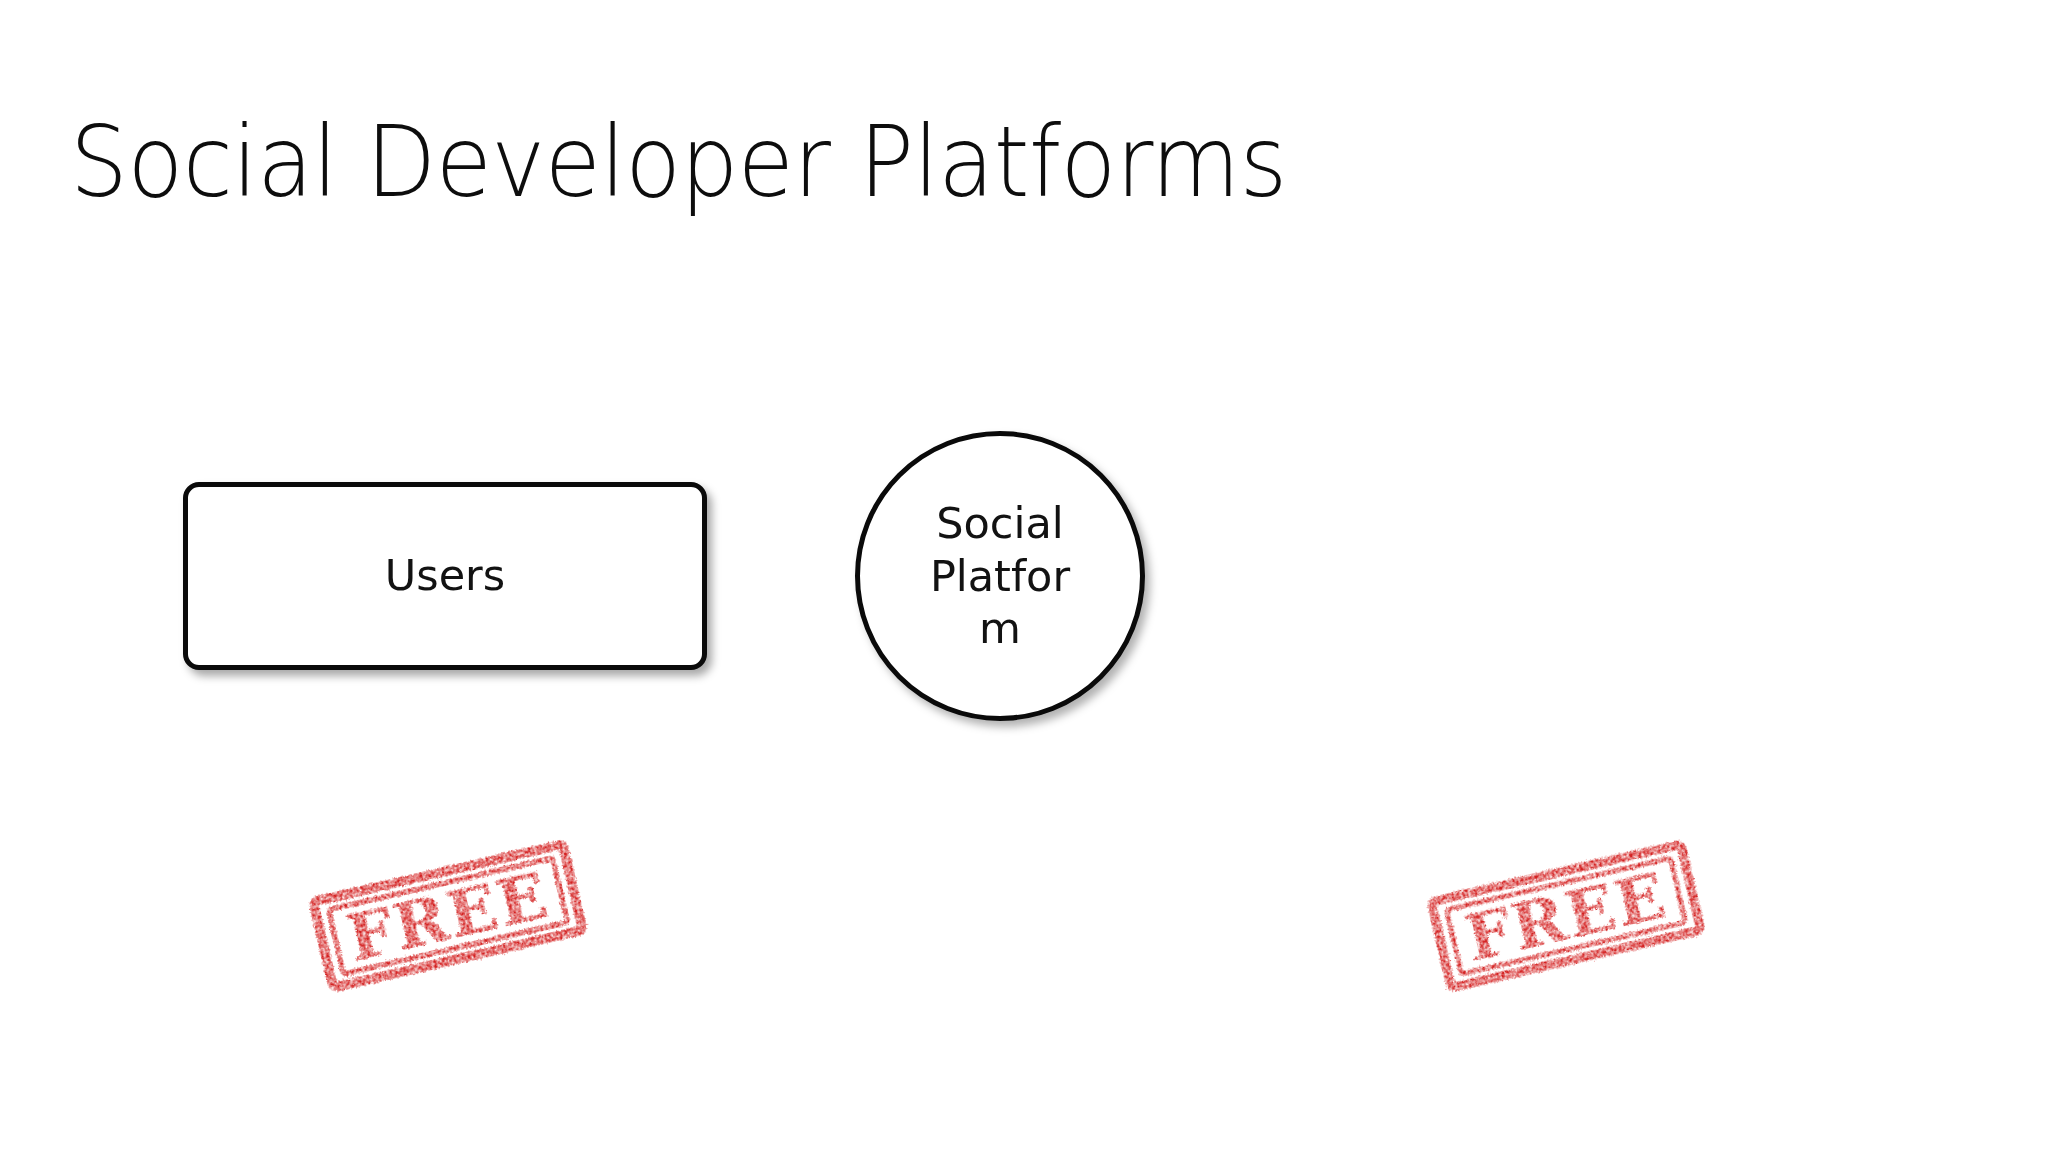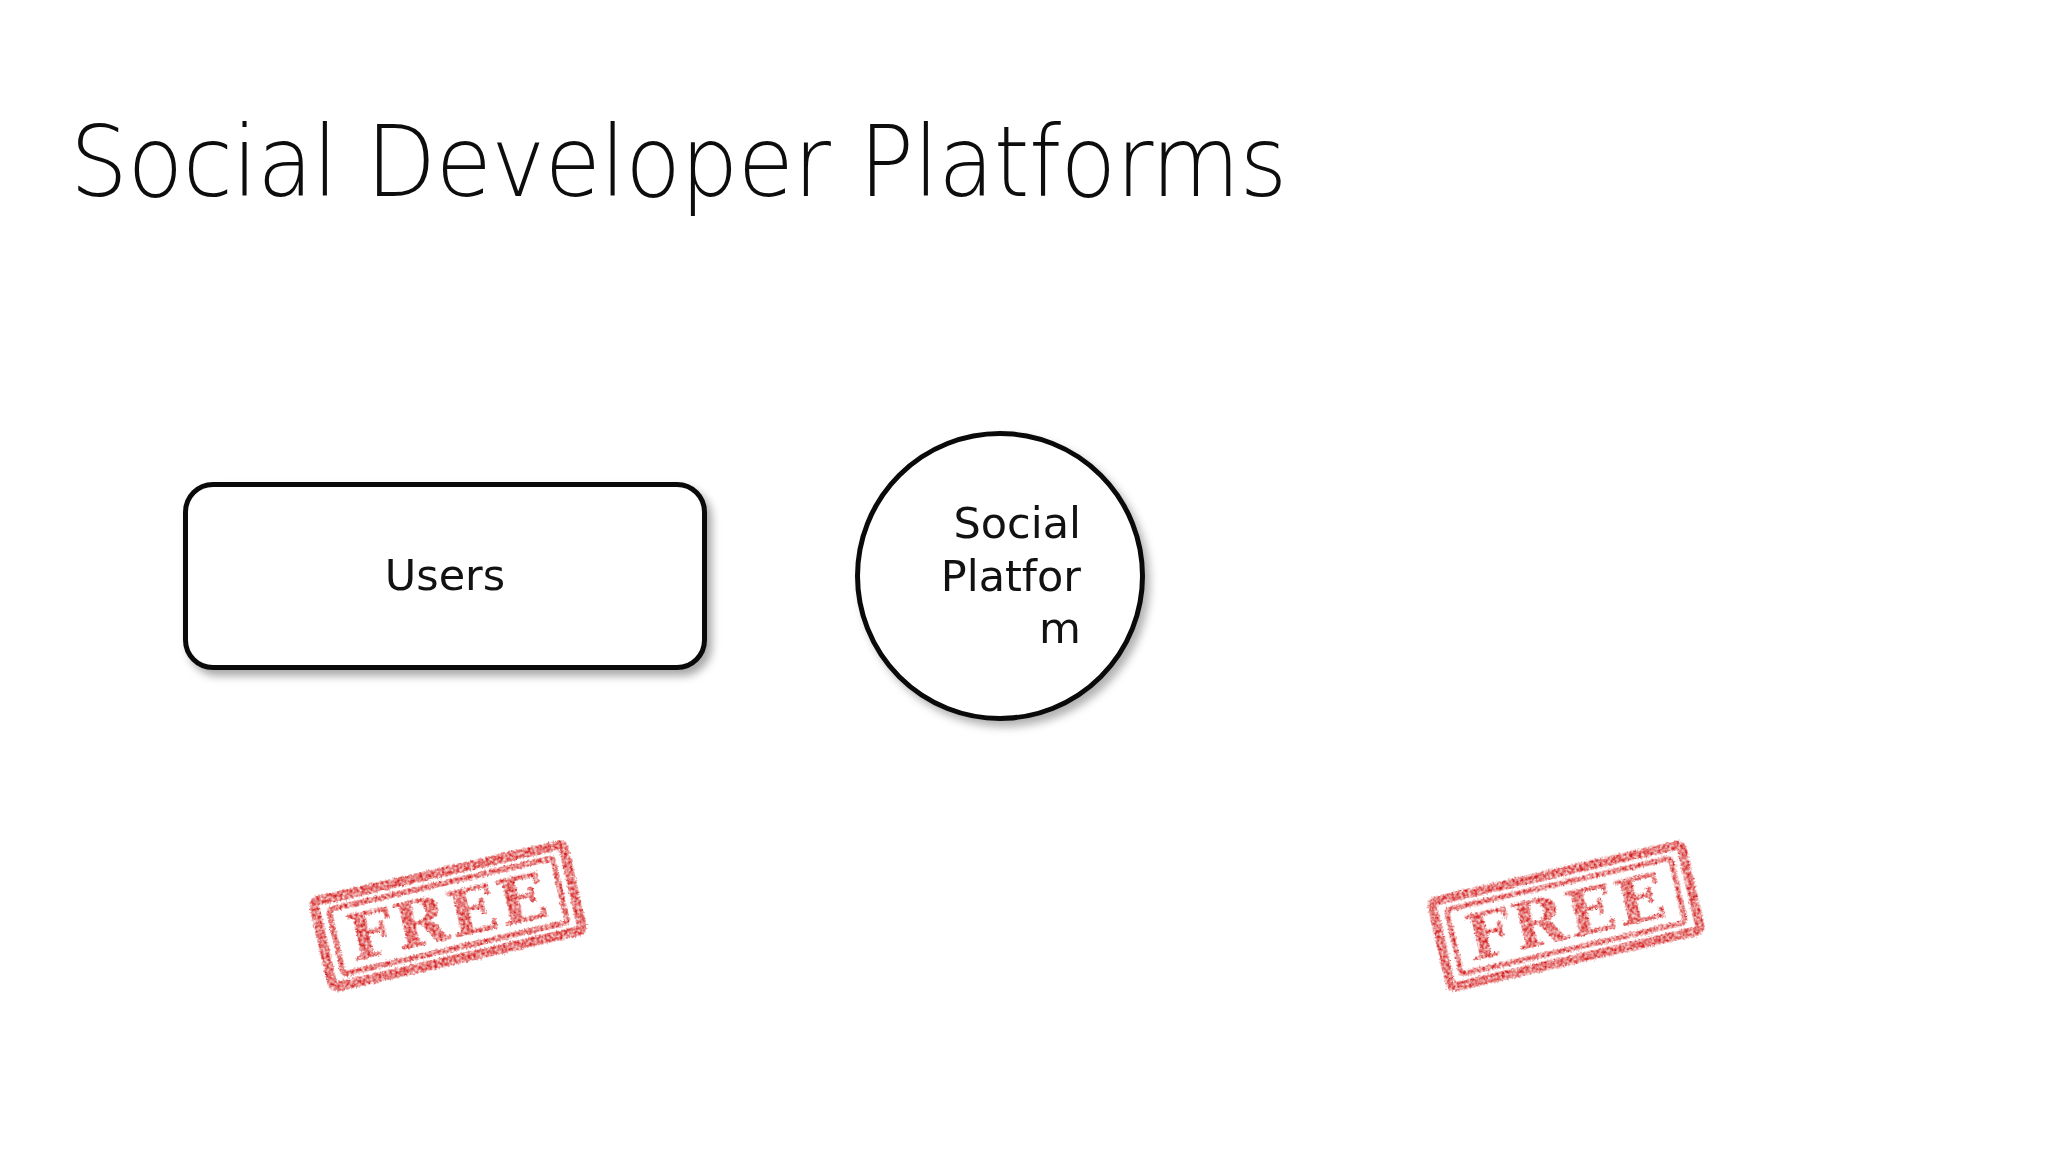--- a/index.html
+++ b/index.html
@@ -40,29 +40,29 @@
     white-space: nowrap;
     transform: scaleX(0.93);
     transform-origin: left top;
   }
 
   
   .shape-text {
     font-family: "DejaVu Sans", "Liberation Sans", sans-serif;
     font-weight: 400;
     color: #121212;
-    text-align: right;
+    text-align: center;
   }
 
   .rounded-box {
     position: absolute;
     box-sizing: border-box;
     background: #ffffff;
     border: 5px solid #0a0a0a;
-    border-radius: 30px;
+    border-radius: 16px;
     display: flex;
     align-items: center;
     justify-content: center;
     filter: drop-shadow(5px 6px 4px rgba(0,0,0,0.34));
   }
   .rounded-box .shape-text {
     font-size: 43px;
     line-height: 1.2;
   }
 

